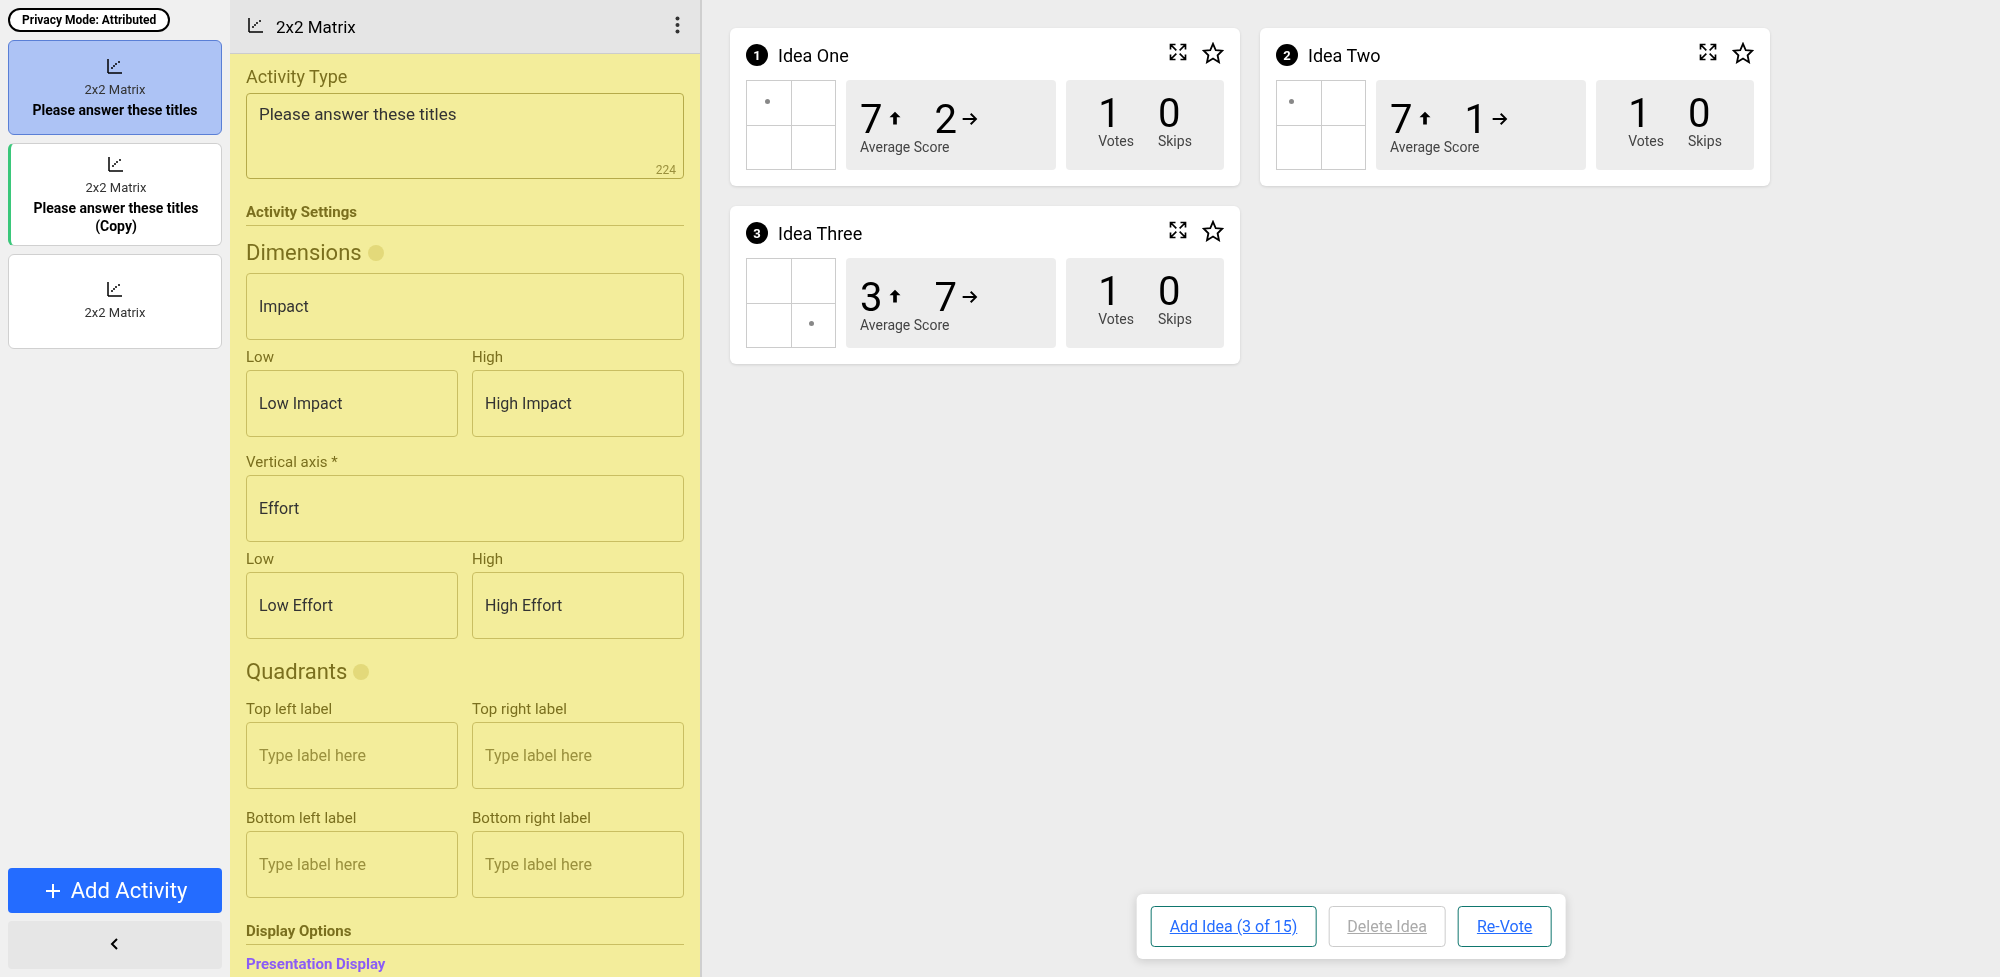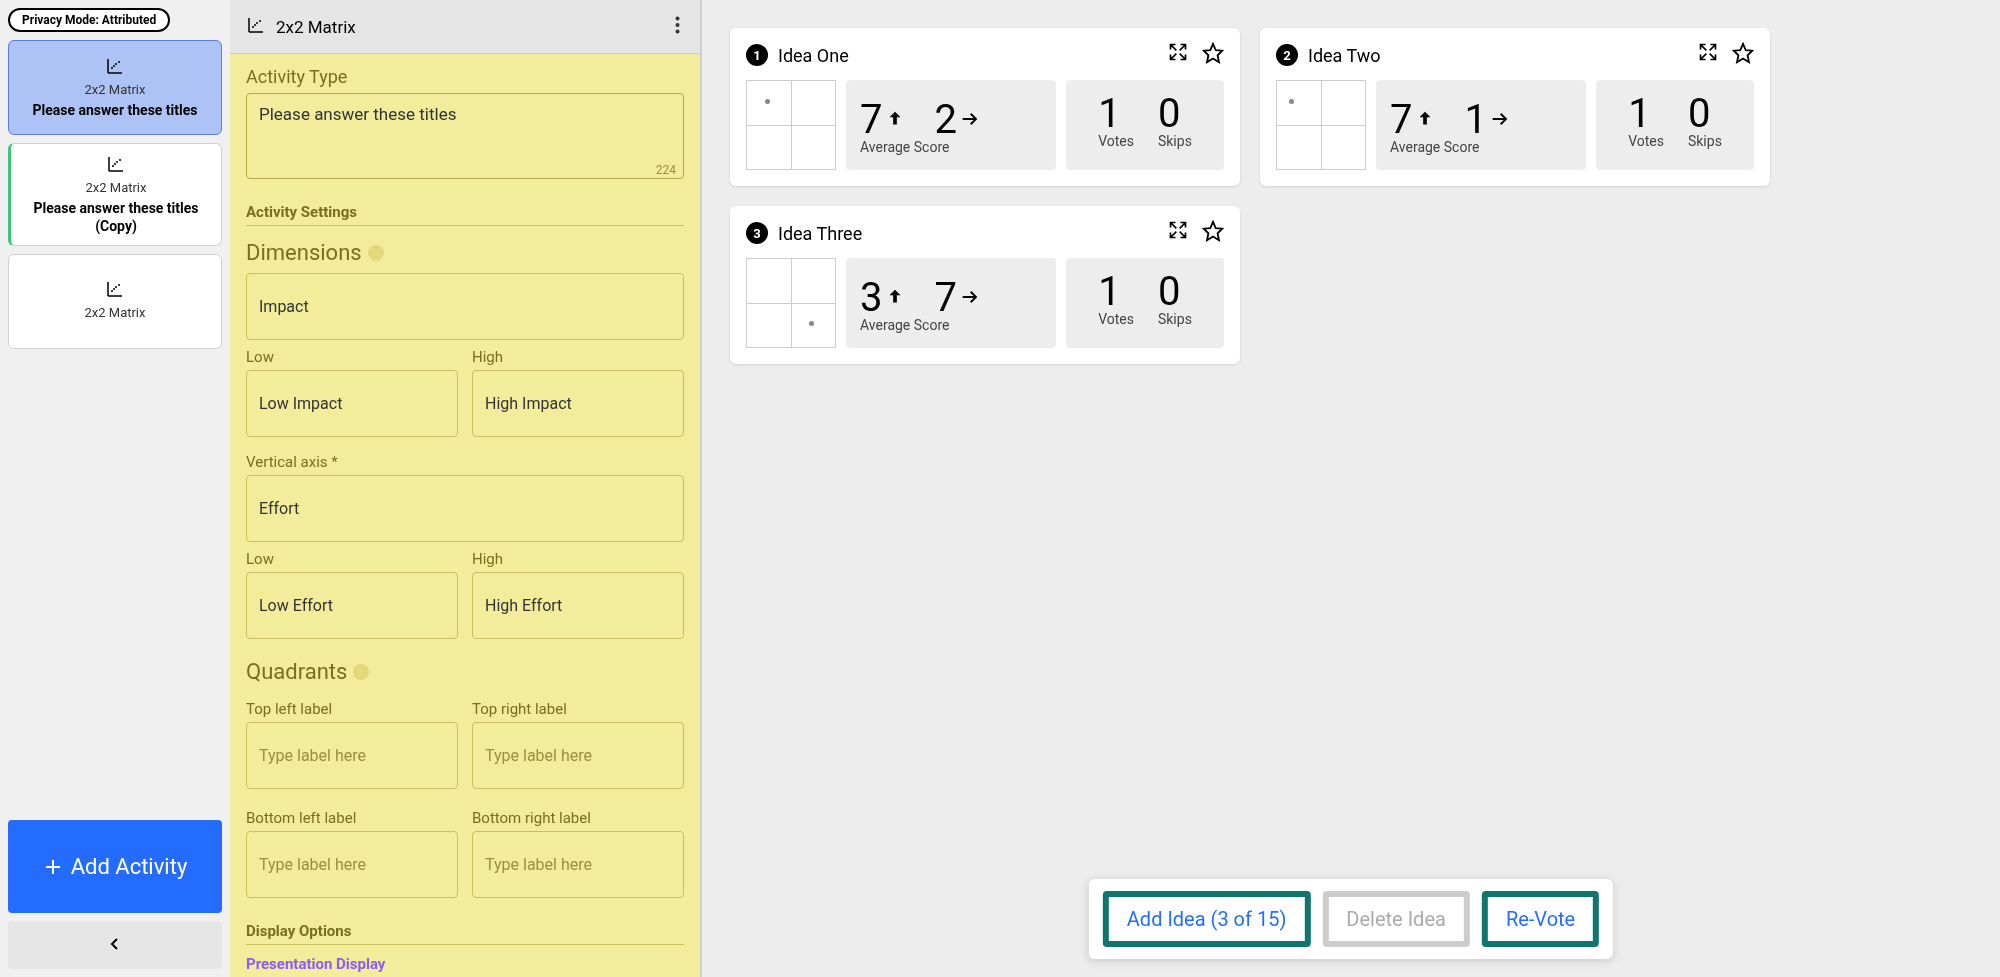--- a/index.html
+++ b/index.html
@@ -5,21 +5,21 @@
 * { margin:0; padding:0; box-sizing:border-box; font-family:-apple-system,BlinkMacSystemFont,"Segoe UI",Roboto,sans-serif; }
 body { background:#f0f0f0; width:2000px; height:977px; overflow:hidden; display:flex; }
 .left-rail { width:230px; background:#f0f0f0; padding:8px; display:flex; flex-direction:column;border-radius:23px; }
 .privacy-badge { background:white; border:2px solid #000; border-radius:14px; padding:3px 12px; font-size:12px; font-weight:bold; display:inline-block; align-self:flex-start; margin-bottom:8px; }
 .activity-card { background:white; border:1px solid #d0d0d0; border-radius:6px; padding:10px 6px; margin-bottom:8px; text-align:center; cursor:pointer; min-height:95px; display:flex; flex-direction:column; justify-content:center; align-items:center; }
 .activity-card.selected { background:#adc3f5; border-color:#5a7fd6; }
 .activity-card.green-edge { border-left:3px solid #3ac77a; }
 .activity-card .mini-icon { font-size:18px; margin-bottom:2px; }
 .activity-card .type-label { font-size:13px; color:#333; margin-bottom:4px; }
 .activity-card .title-label { font-size:14px; font-weight:bold; color:#000; line-height:1.3; }
-.add-activity-btn { margin-top:auto; background:#246cff; color:white; border:none; border-radius:4px; padding:34px 0; font-size:22px; display:flex; align-items:center; justify-content:center; gap:8px; cursor:pointer; }
+.add-activity-btn { margin-top:auto; background:#246cff; color:white; border:none; border-radius:4px; padding:10px 0; font-size:22px; display:flex; align-items:center; justify-content:center; gap:8px; cursor:pointer; }
 .collapse-btn { margin-top:8px; background:#e6e6e6; border:none; border-radius:4px; padding:12px; font-size:20px; cursor:pointer; }
 
 .settings-panel { width:472px; background:#f3ed9b; display:flex; flex-direction:column; border-right:2px solid #cfcfcf; position:relative; }
 .settings-header { background:#e5e5e5; padding:12px 16px; display:flex; align-items:center; gap:10px; border-bottom:1px solid #ccc; }
 .matrix-icon-svg { width:20px; height:20px; }
 .settings-header .h-title { font-size:17px; flex:1; }
 .dots-btn { background:none; border:none; cursor:pointer; padding:4px; }
 .settings-body { flex:1; overflow-y:auto; padding:12px 16px 20px; }
 .section-label { font-size:18px; color:#7a6f1e; margin-bottom:6px; }
 .title-textarea { width:100%; border:1px solid #b5aa4a; background:transparent; border-radius:4px; padding:10px 12px; font-size:17px; color:#333; resize:none; height:86px; }
@@ -52,21 +52,21 @@
 .dot{position:absolute;width:5px;height:5px;border-radius:50%;background:#888;}
 .stat-box { background:#ededed; border-radius:4px; padding:10px 14px; display:flex; flex-direction:column; justify-content:center; }
 .stat-box.wide { flex:1.4; }
 .stat-box.narrow { flex:1; flex-direction:row; gap:24px; }
 .score-row{display:flex;gap:28px;}
 .big-num { font-size:40px; font-weight:400; display:flex; align-items:center; gap:2px;}
 .sm-label { font-size:14px; color:#444; margin-top:-4px;}
 .vstat{display:flex;flex-direction:column;}
 
 .action-bar { position:absolute; bottom:18px; left:50%; transform:translateX(-50%); background:white; border-radius:6px; padding:12px 14px; display:flex; gap:12px; box-shadow:0 2px 10px rgba(0,0,0,.15); }
-.action-btn { border:6px solid #0f766e; background:white; color:#246cff; border-radius:4px; padding:10px 18px; font-size:20px; cursor:pointer; }
+.action-btn { border:1px solid #0f766e; background:white; color:#246cff; border-radius:4px; padding:10px 18px; font-size:16px; cursor:pointer;text-decoration:underline; }
 .action-btn.muted { border-color:#ccc; color:#aaa; }
 
 
 .settings-body::-webkit-scrollbar{width:8px;}
 .settings-body::-webkit-scrollbar-thumb{background:#bbb;border-radius:4px;}
 </style>
 </head>
 <body>
 
 <div class="left-rail">

